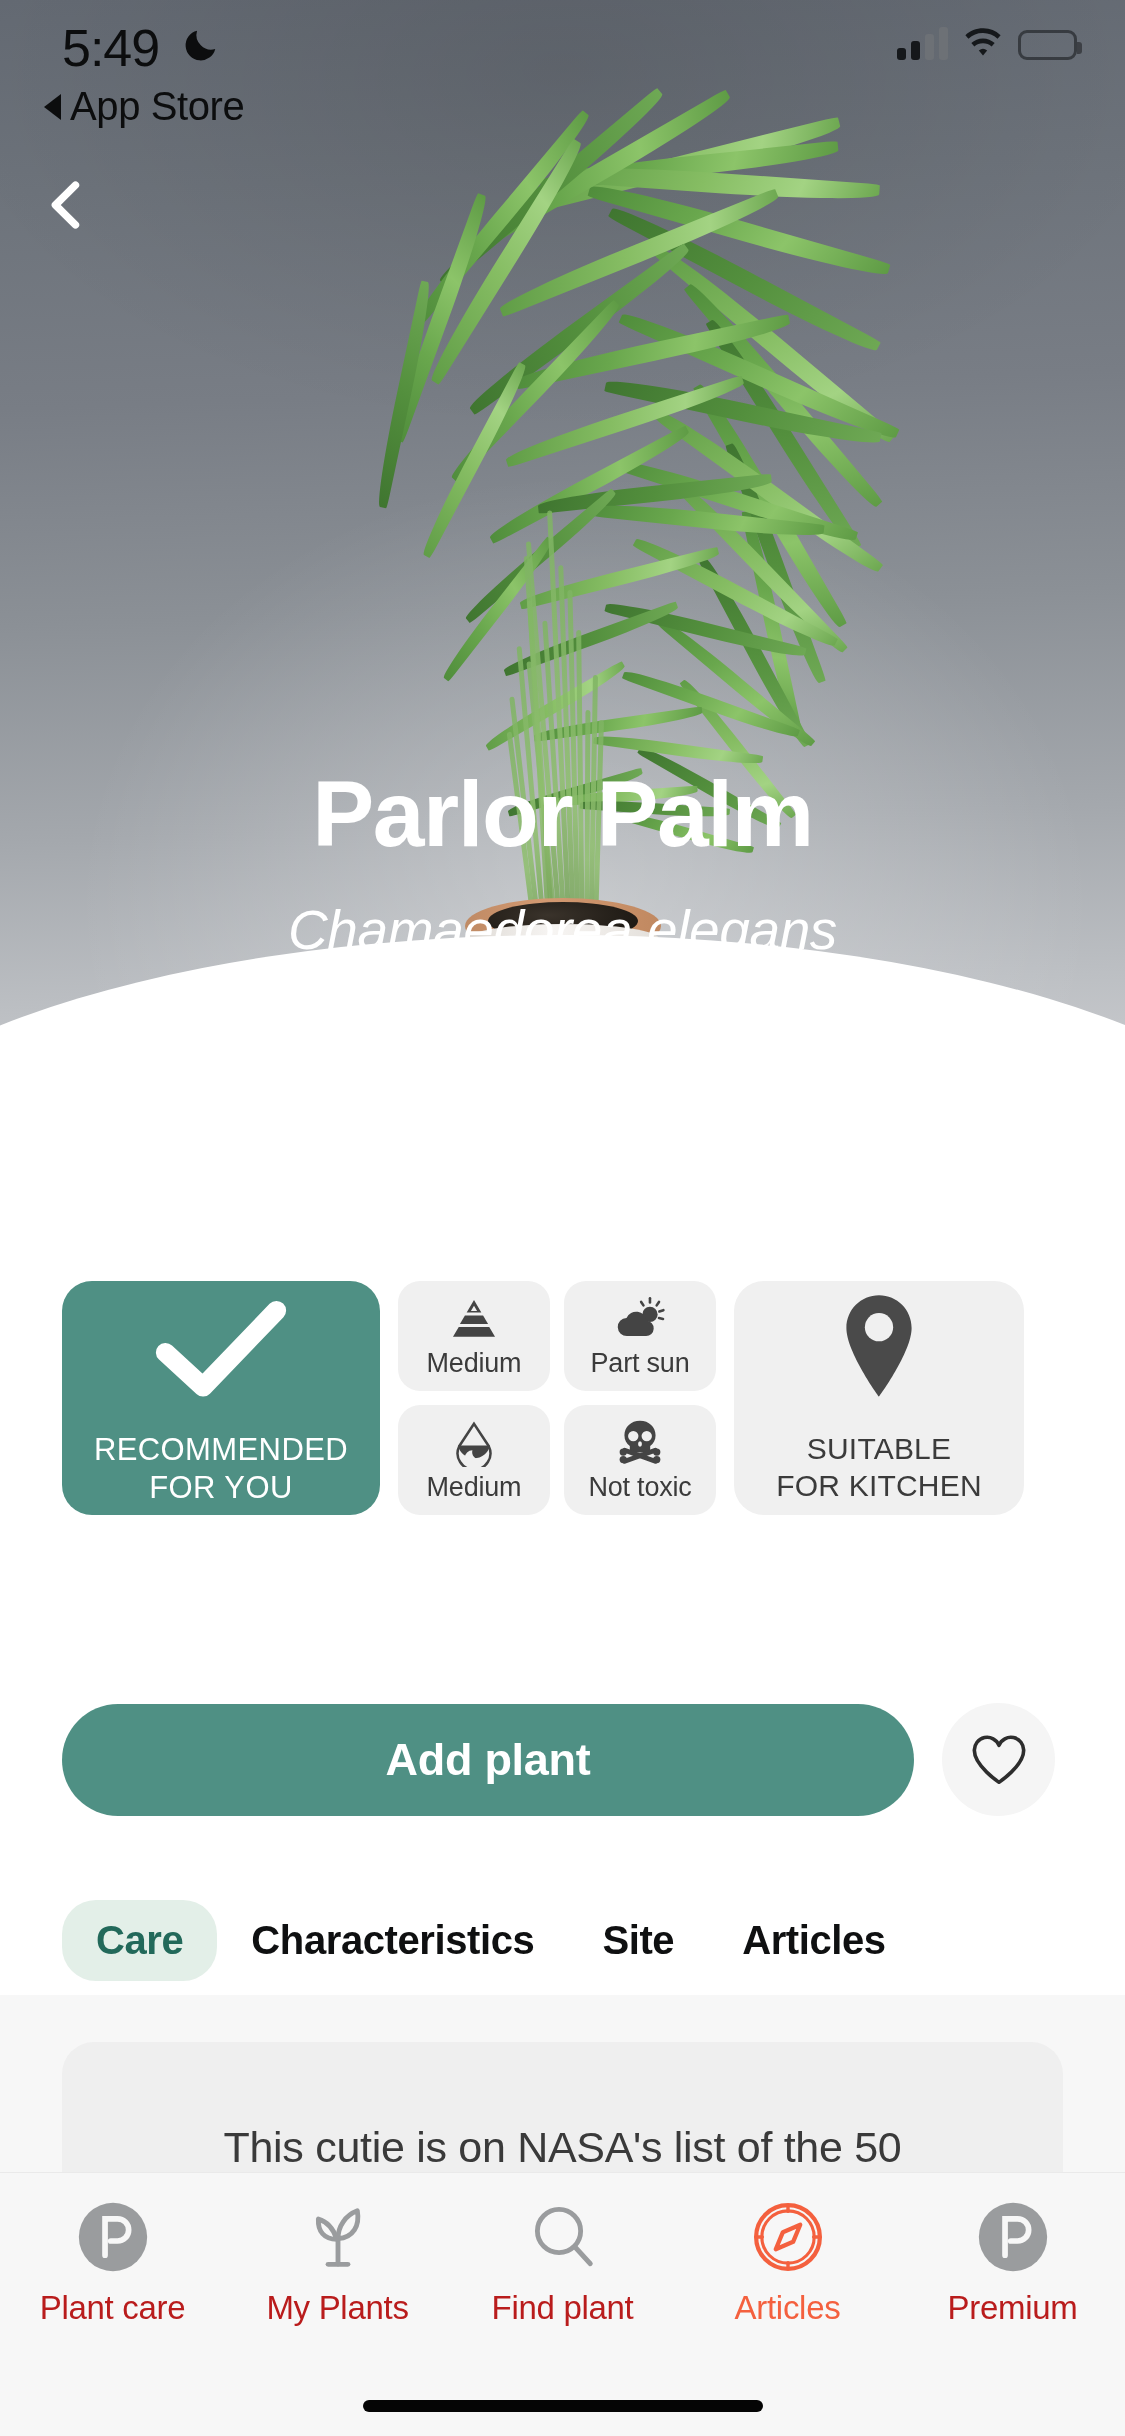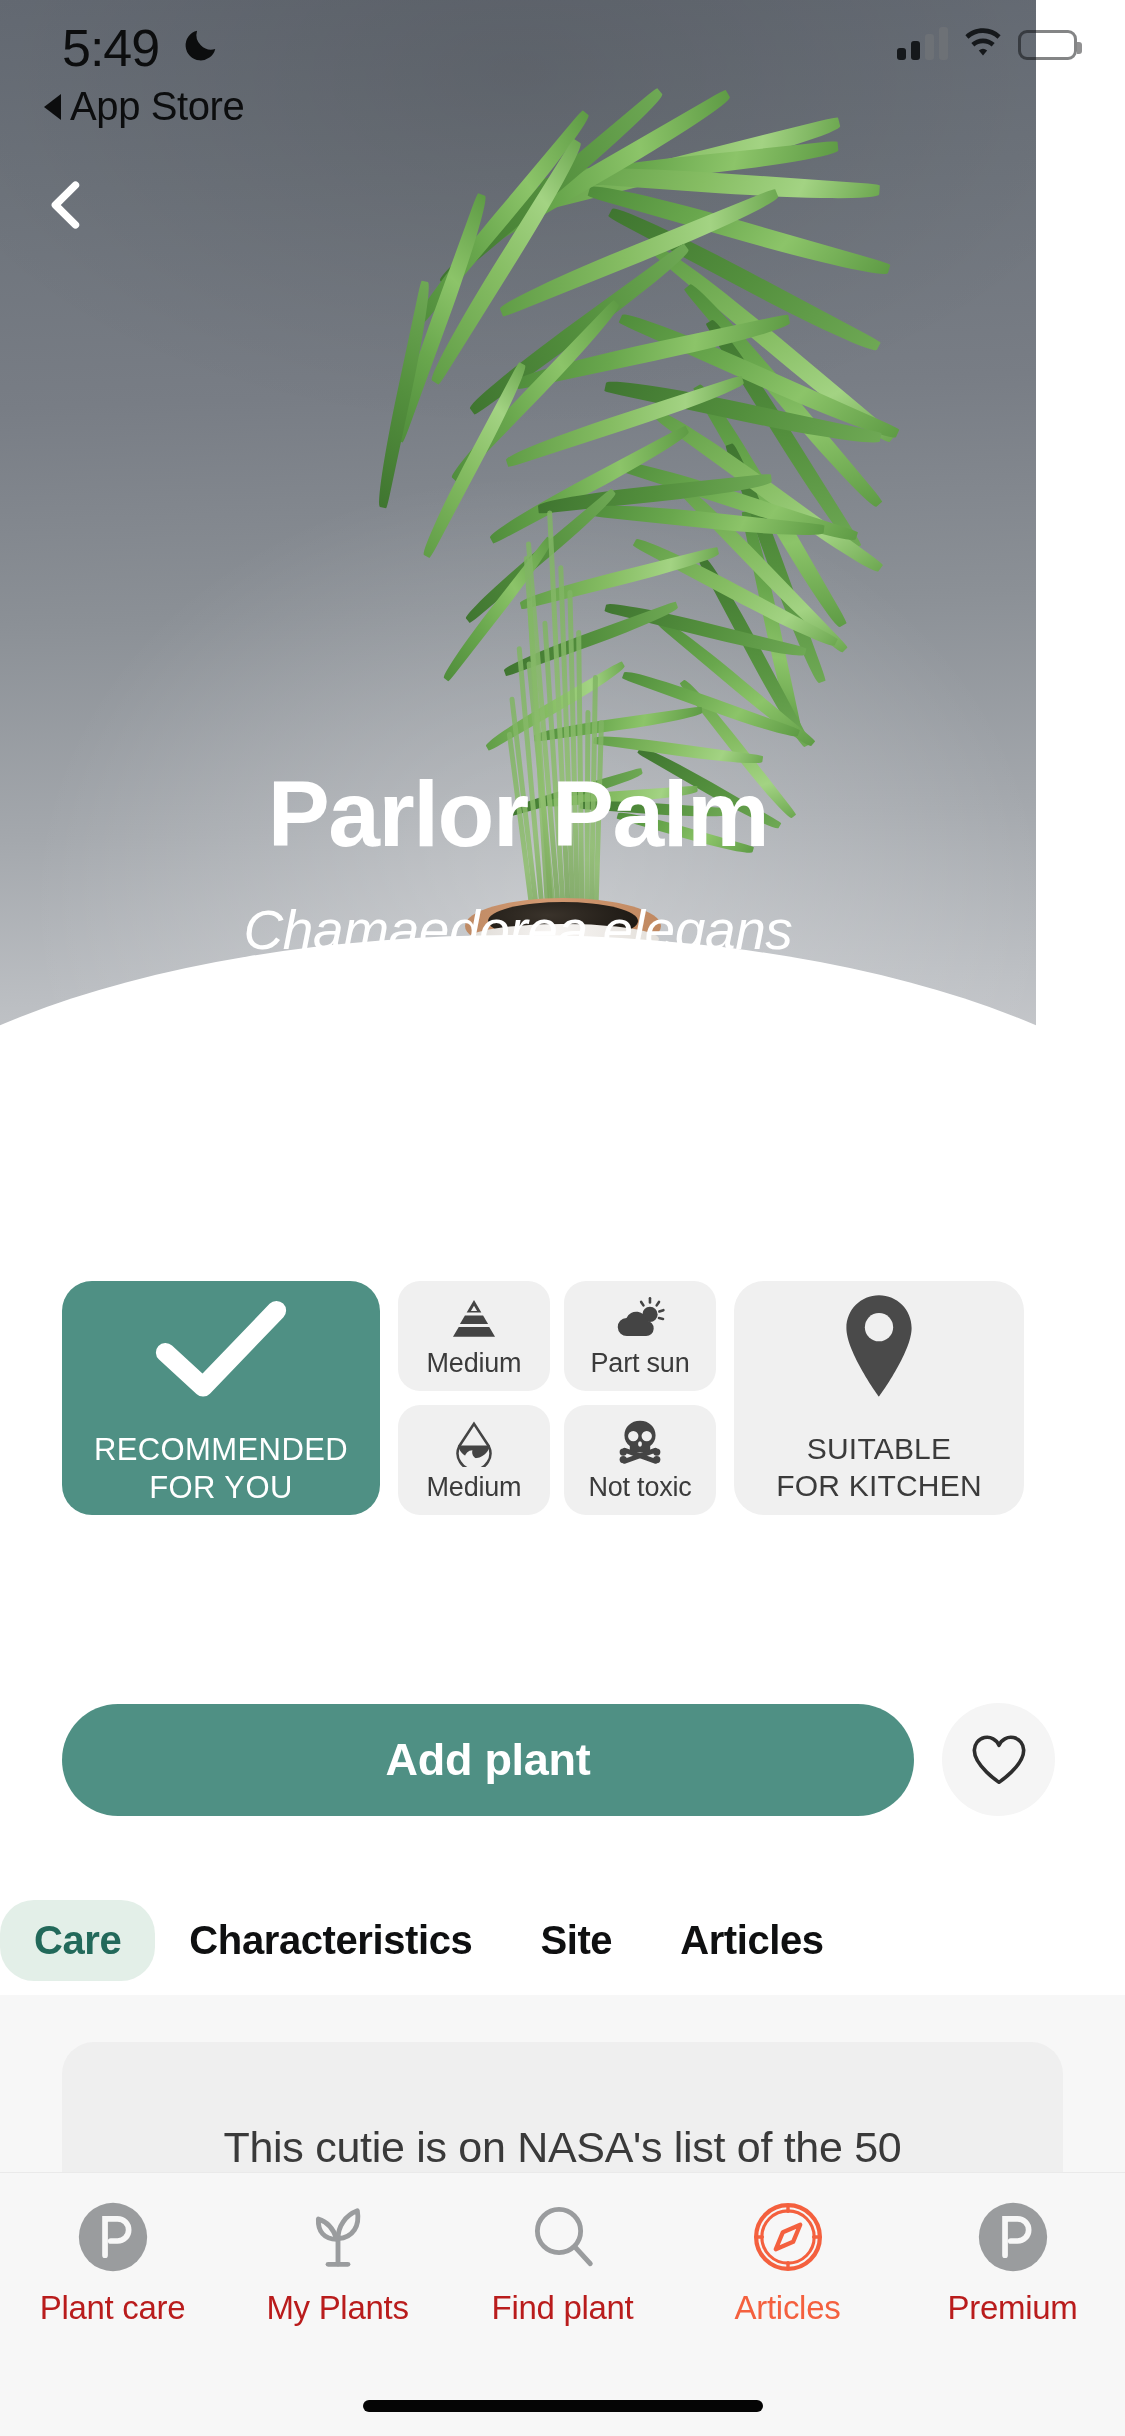--- a/index.html
+++ b/index.html
@@ -6,21 +6,21 @@
   html, body {
     width:1125px; height:2436px;
     font-family:"Liberation Sans", sans-serif;
     background:#ffffff;
     overflow:hidden;
   }
   .phone { position:relative; width:1125px; height:2436px; background:#fff; overflow:hidden; }
 
   
   .hero {
-    position:absolute; left:0; top:0; width:1036px; height:1165px;
+    position:absolute; left:0; top:0; width:1125px; height:1165px;
     overflow:hidden;
   }
   .hero-bg {
     position:absolute; inset:0;
     background:linear-gradient(178deg,#646a73 0%,#6d737b 16%,#787d85 34%,#8b9096 52%,#a4a8ad 70%,#bcbfc3 84%,#cdced1 94%,#d6d7d9 100%);
   }
   
   .hero-vignette {
     position:absolute; inset:0;
     background:radial-gradient(ellipse 820px 700px at 52% 78%, rgba(255,255,255,.30) 0%, rgba(255,255,255,0) 62%),
@@ -165,21 +165,21 @@
     color:#fff; font-size:45px; font-weight:700; letter-spacing:-.3px;
     font-family:"Liberation Sans", sans-serif; cursor:pointer;
   }
   .btn-fav {
     width:113px; height:113px; border-radius:50%; background:#f5f5f5; border:none;
     display:flex; align-items:center; justify-content:center; cursor:pointer;
   }
 
   
   .tabs { position:absolute; left:0; top:1885px; width:904px; height:110px; z-index:12;
-          display:flex; align-items:center; }
+          display:flex; align-items:center; padding-left:62px; }
   .tab {
     font-size:40px; font-weight:700; color:#0f1011; letter-spacing:-.4px;
     padding:18px 34px; border-radius:34px; cursor:pointer; white-space:nowrap;
   }
   .tab.active { background:#e3efe8; color:#22695a; }
 
   
   .content {
     position:absolute; left:0; top:1995px; width:1125px; height:441px;
     background:#f7f7f7; z-index:11;

